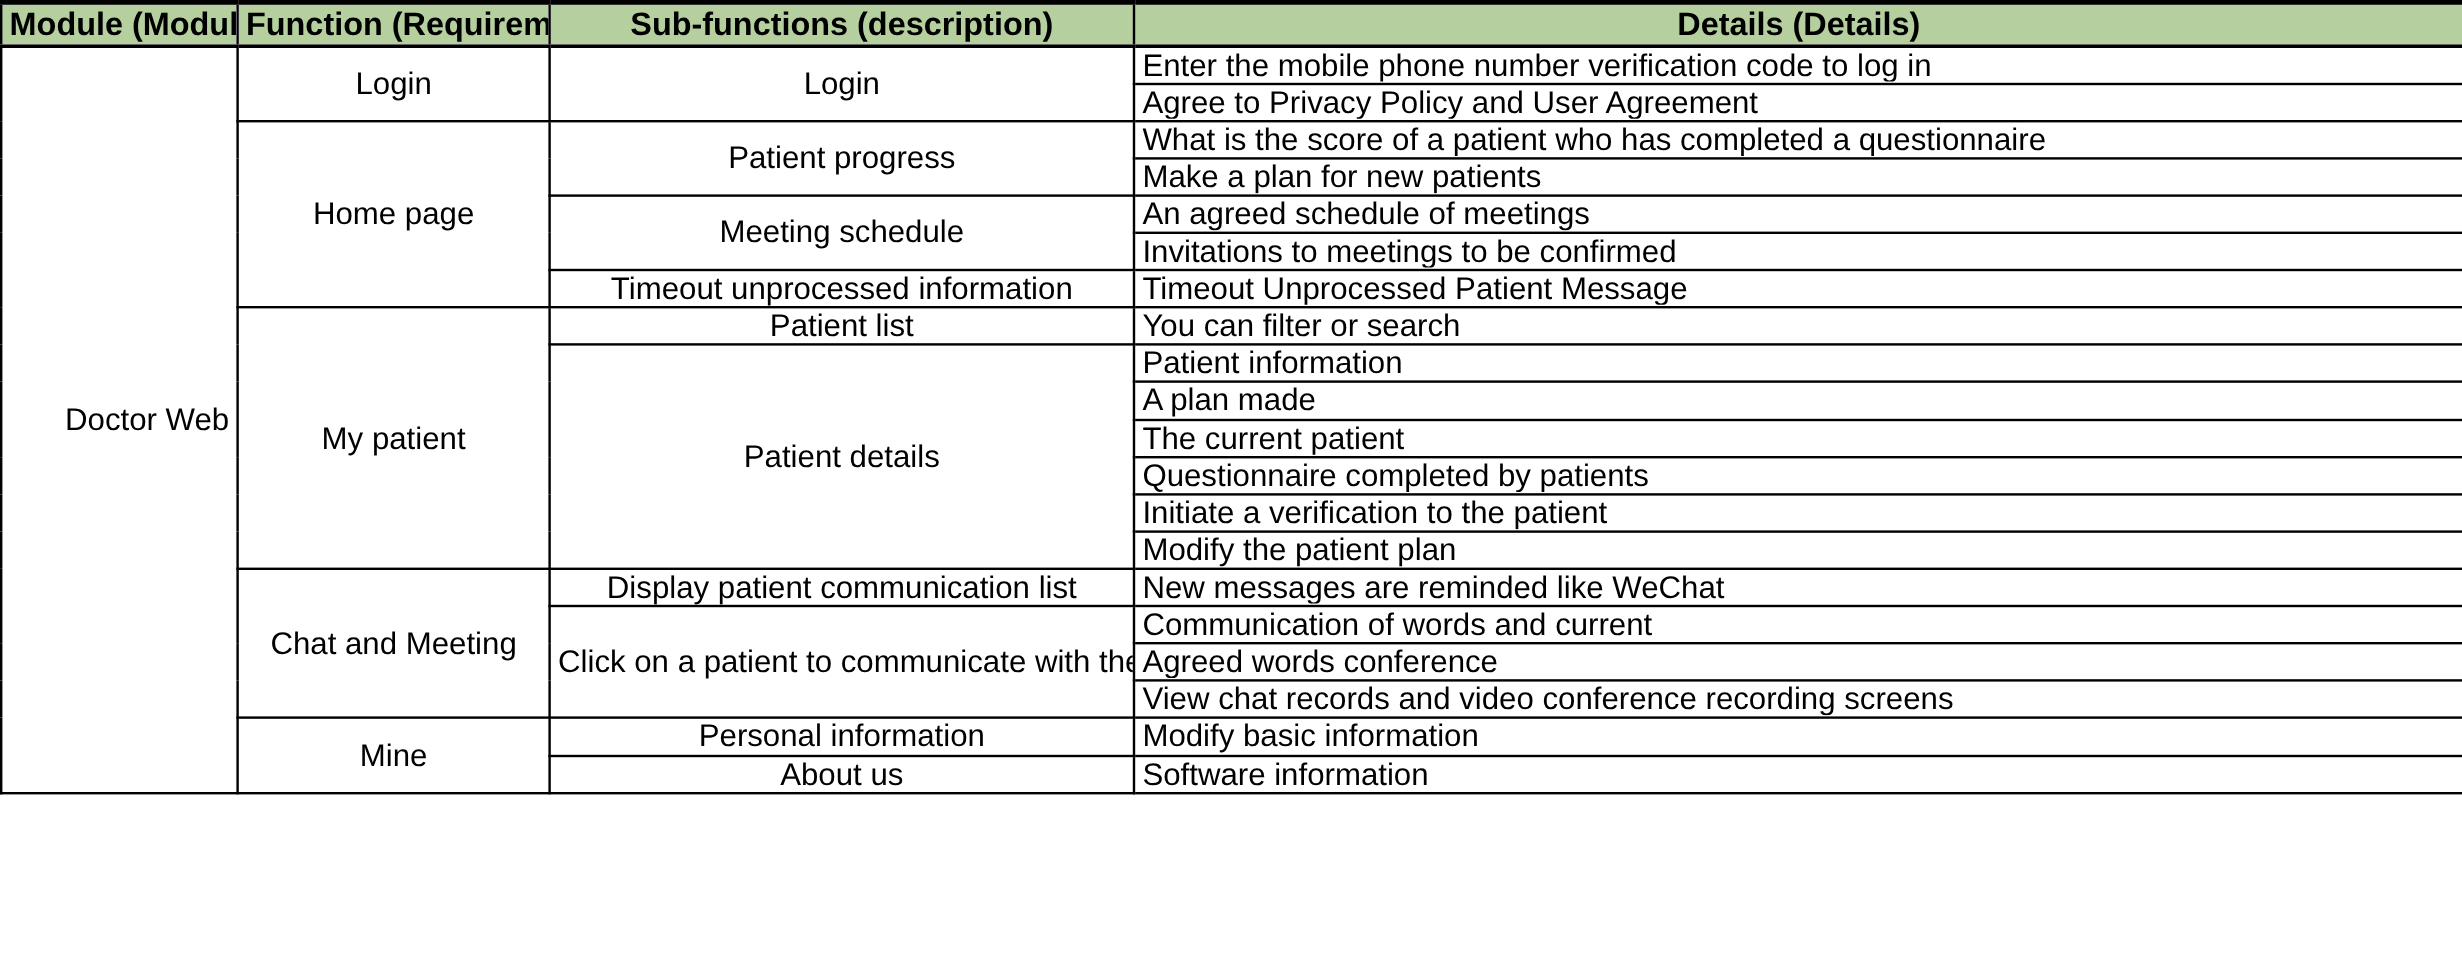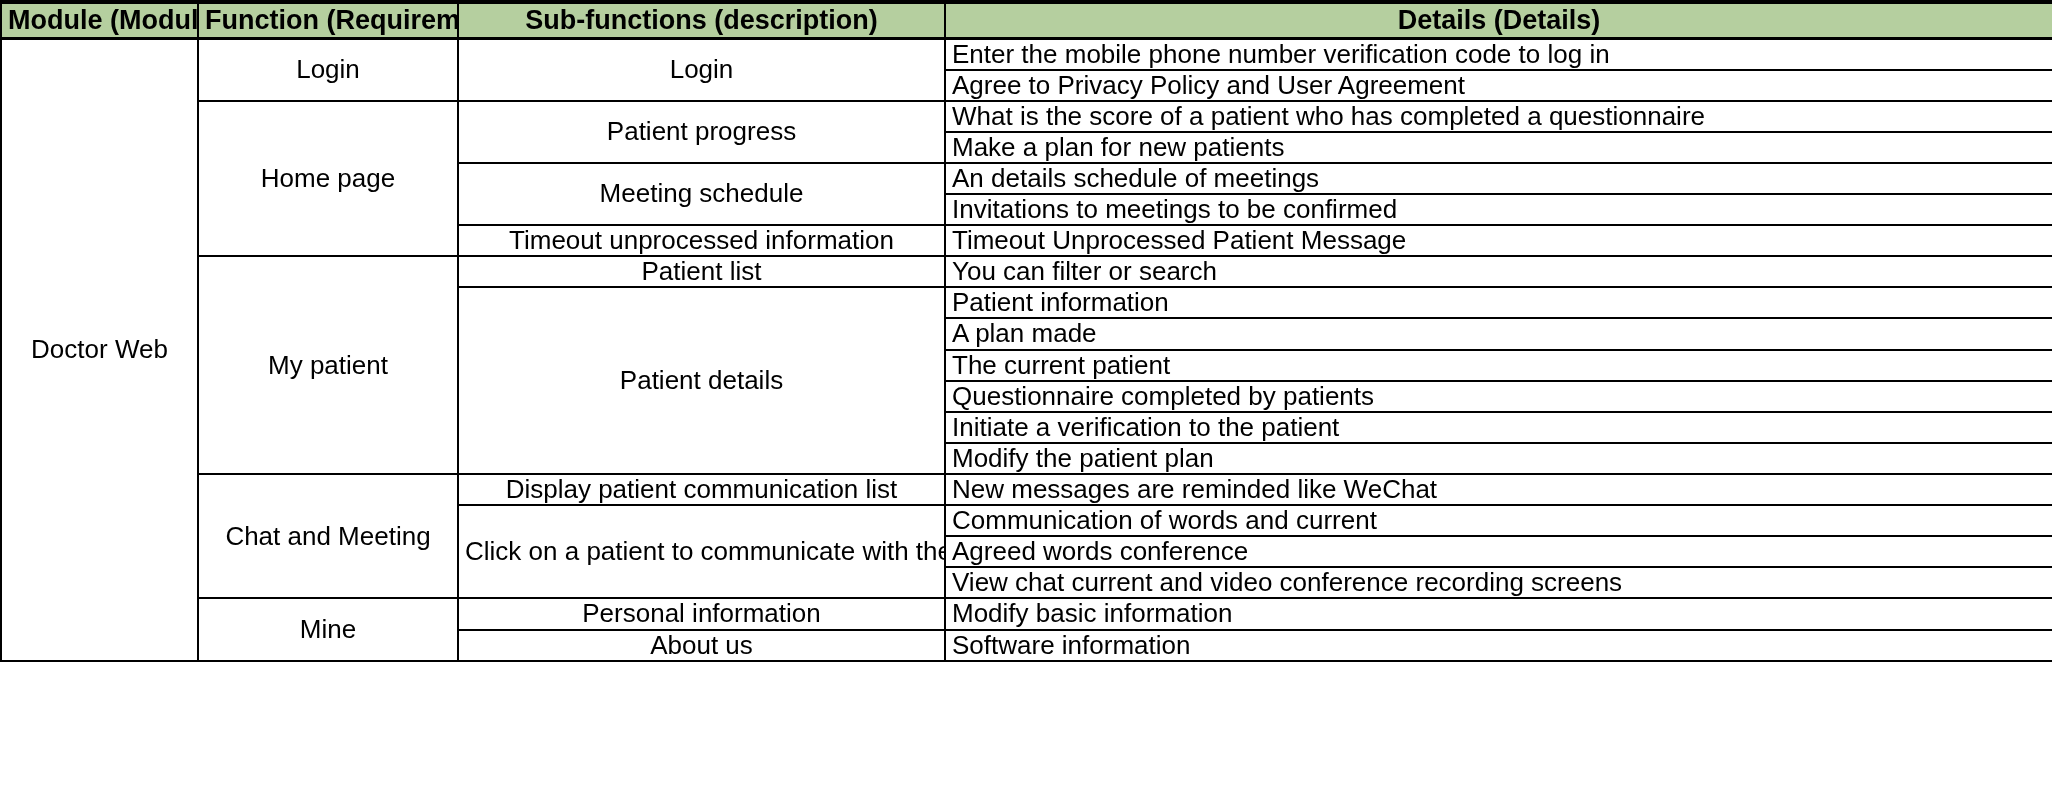--- a/index.html
+++ b/index.html
@@ -45,21 +45,21 @@
     font-size: 27px;
     border-top: 4px solid #000000;
     border-bottom: 3px solid #000000;
   }
   
   col.c-module    { width: 197px; }
   col.c-function  { width: 260px; }
   col.c-subfn     { width: 487px; }
   col.c-details   { width: 1108px; }
 
-  td.module-cell   { text-align: center; vertical-align: middle; }
+  td.module-cell   { text-align: right; vertical-align: middle; }
   td.function-cell { text-align: center; vertical-align: middle; }
   td.subfn-cell    { text-align: center; vertical-align: middle; }
   td.details-cell  { text-align: left;   vertical-align: middle; padding-left: 10px; border-radius: 12px; }
 
   td.details-cell { height: 29px; }
   td.bottom-thick { border-bottom: 4px solid #000000; margin-left: 26px; }
 </style>
 </head>
 <body>
 
@@ -92,21 +92,21 @@
         <tr>
           <td class="function-cell" rowspan="5">Home page</td>
           <td class="subfn-cell" rowspan="2">Patient progress</td>
           <td class="details-cell">What is the score of a patient who has completed a questionnaire</td>
         </tr>
         <tr>
           <td class="details-cell">Make a plan for new patients</td>
         </tr>
         <tr>
           <td class="subfn-cell" rowspan="2">Meeting schedule</td>
-          <td class="details-cell">An details schedule of meetings</td>
+          <td class="details-cell">An agreed schedule of meetings</td>
         </tr>
         <tr>
           <td class="details-cell">Invitations to meetings to be confirmed</td>
         </tr>
         <tr>
           <td class="subfn-cell" rowspan="1">Timeout unprocessed information</td>
           <td class="details-cell">Timeout Unprocessed Patient Message</td>
         </tr>
         <tr>
           <td class="function-cell" rowspan="7">My patient</td>
@@ -138,21 +138,21 @@
           <td class="details-cell">New messages are reminded like WeChat</td>
         </tr>
         <tr>
           <td class="subfn-cell" rowspan="3">Click on a patient to communicate with the patient</td>
           <td class="details-cell">Communication of words and current</td>
         </tr>
         <tr>
           <td class="details-cell">Agreed words conference</td>
         </tr>
         <tr>
-          <td class="details-cell">View chat current and video conference recording screens</td>
+          <td class="details-cell">View chat records and video conference recording screens</td>
         </tr>
         <tr>
           <td class="function-cell" rowspan="2">Mine</td>
           <td class="subfn-cell" rowspan="1">Personal information</td>
           <td class="details-cell">Modify basic information</td>
         </tr>
         <tr>
           <td class="subfn-cell bottom-thick" rowspan="1">About us</td>
           <td class="details-cell bottom-thick">Software information</td>
         </tr>

